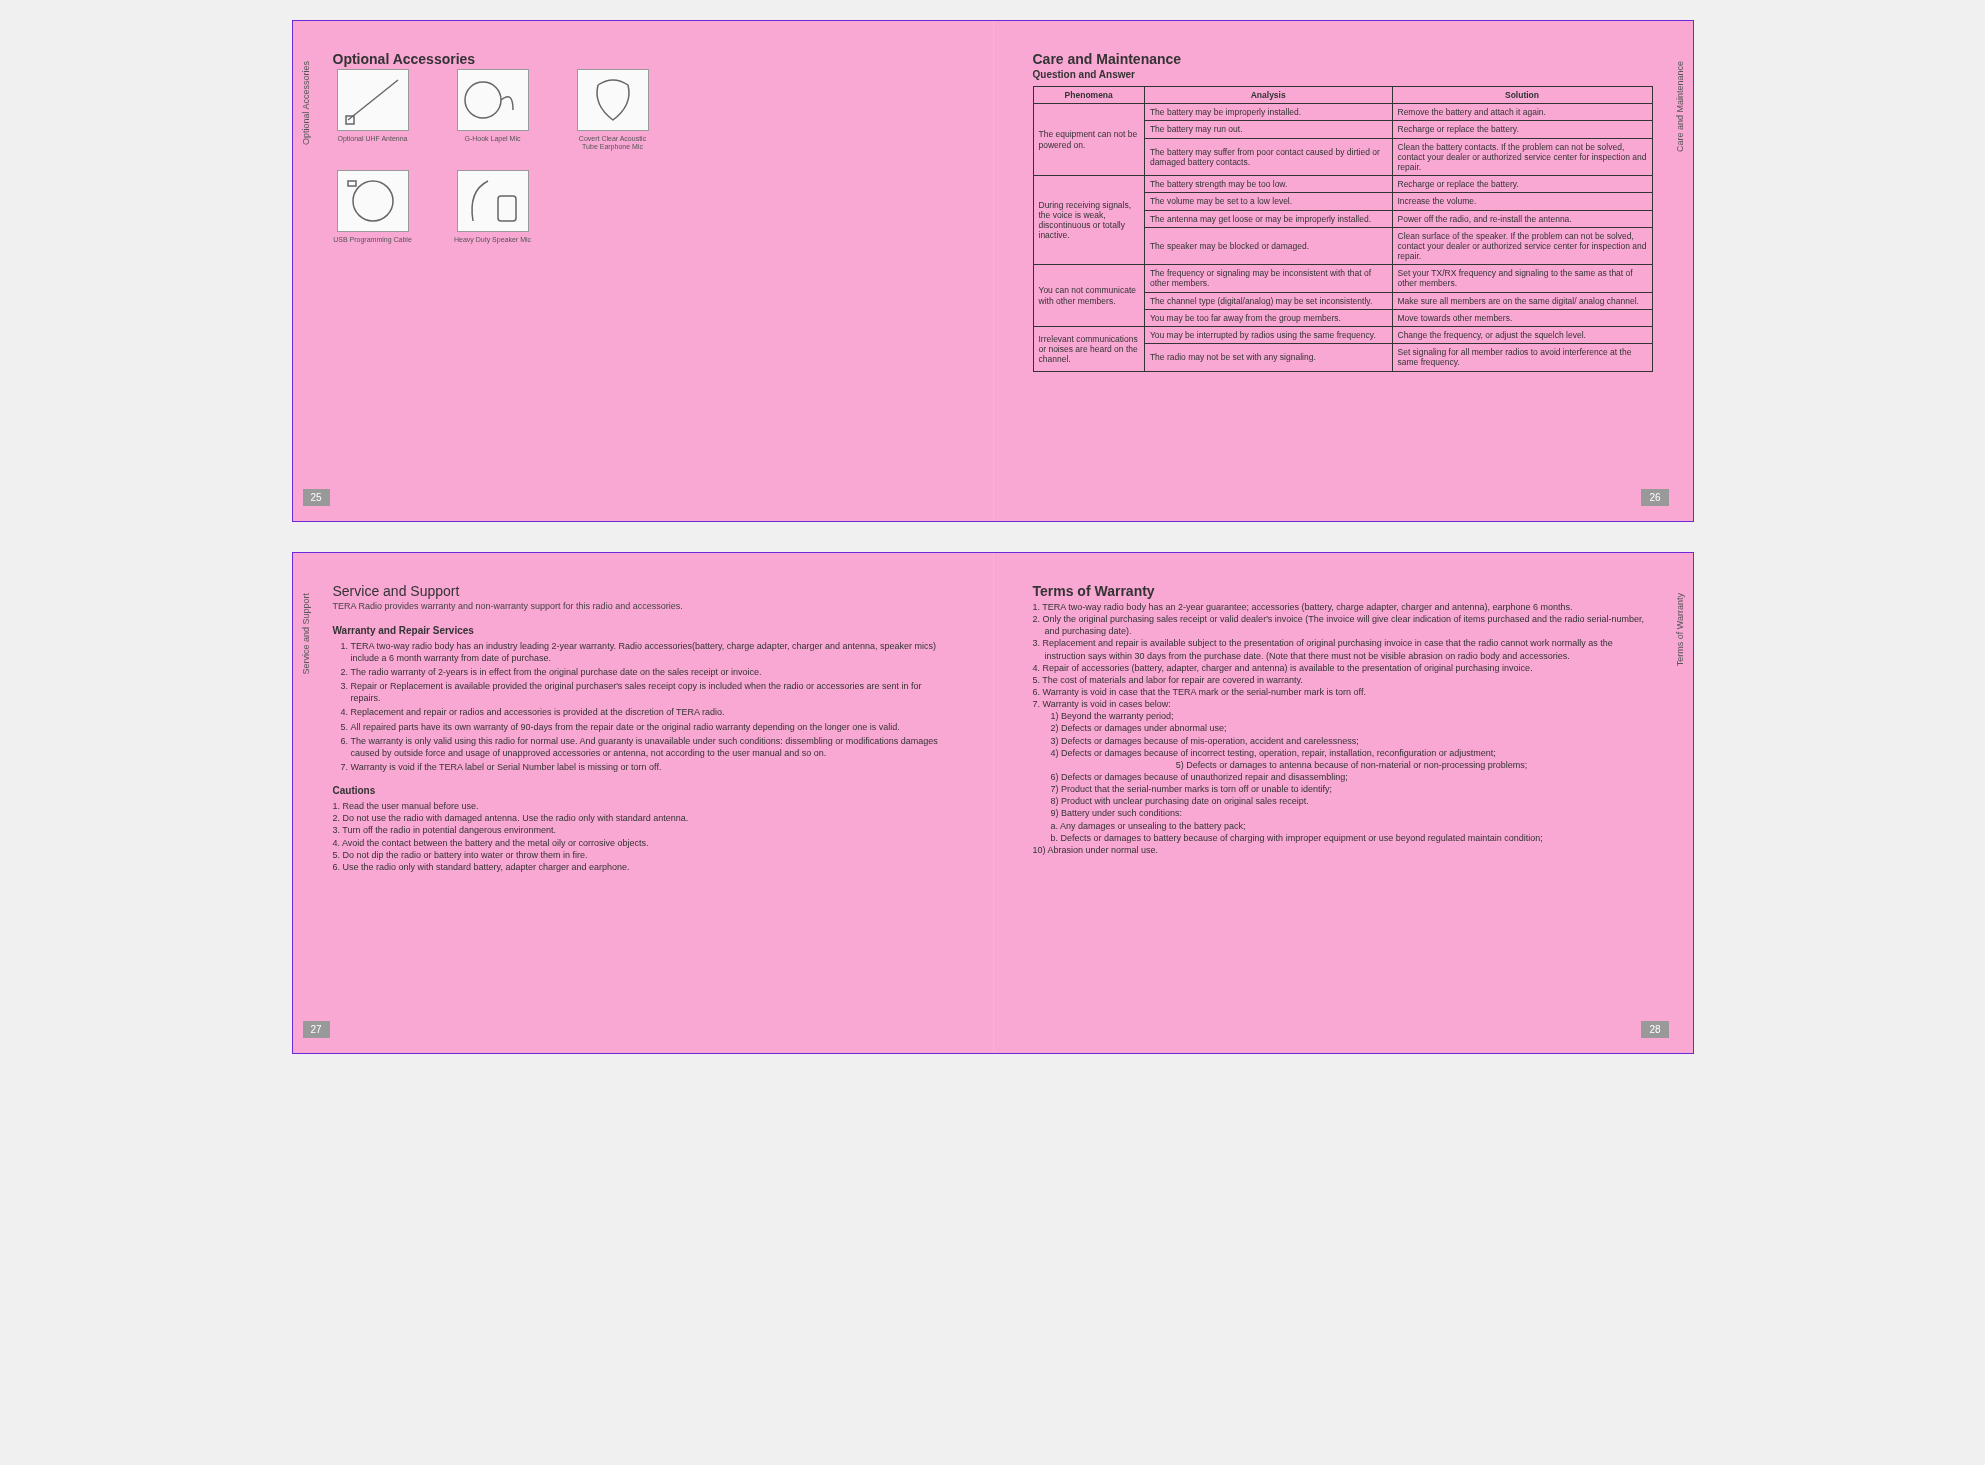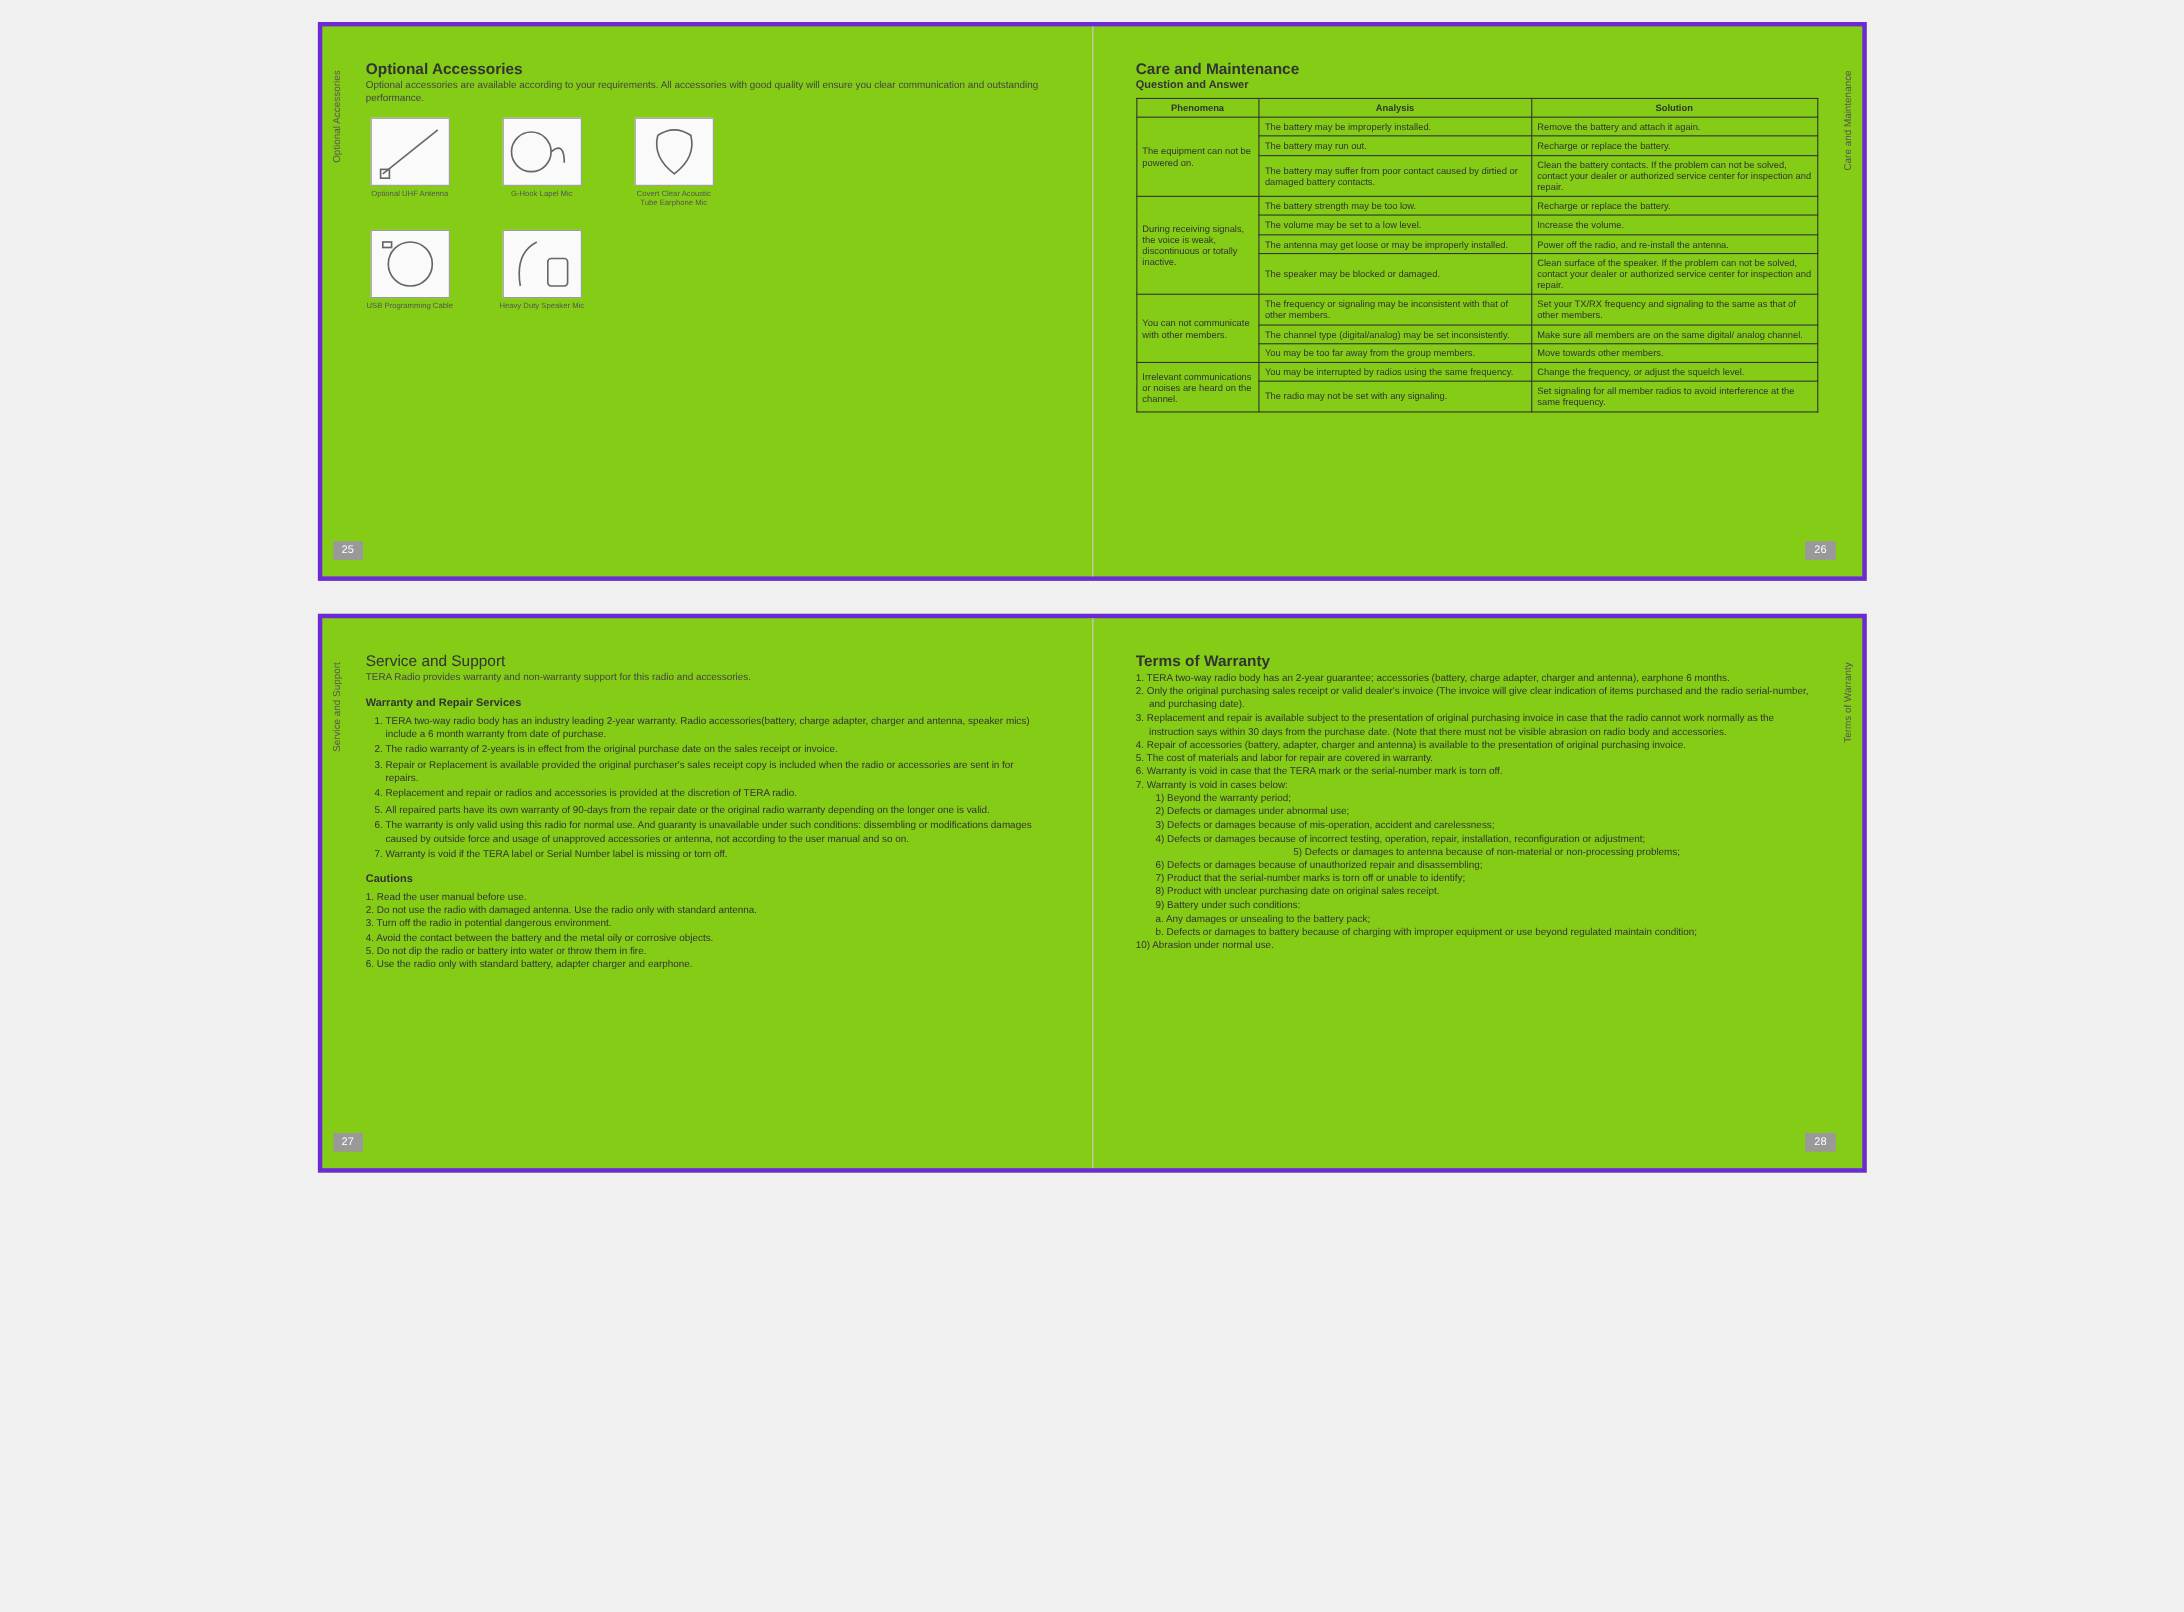--- a/index.html
+++ b/index.html
@@ -1,16 +1,16 @@
 <!DOCTYPE html>
 <html><head>
 <meta charset="utf-8">
 <style>
 body{margin:0;padding:20px;background:#f0f0f0;font-family:Arial,Helvetica,sans-serif;font-size:10px;color:#333}
-.spread{background:#84cc16;border:4px solid #6d28d9;margin:0 auto 30px;width:1400px;height:500px;position:relative;display:flex}
+.spread{background:#f9a8d4;border:1px solid #6d28d9;margin:0 auto 30px;width:1400px;height:500px;position:relative;display:flex}
 .spread::after{content:"";position:absolute;left:50%;top:0;bottom:0;width:1px;background:#ccc}
 .page{width:50%;padding:30px 40px;position:relative;box-sizing:border-box}
 .sidetab{position:absolute;writing-mode:vertical-rl;transform:rotate(180deg);font-size:9px;color:#555}
 .sidetab.left{left:8px;top:40px}
 .sidetab.right{right:8px;top:40px}
 .pagenum{position:absolute;bottom:15px;background:#999;color:#fff;padding:3px 8px;font-size:10px}
 .pagenum.left{left:10px}
 .pagenum.right{right:24px}
 h2{font-size:14px;font-weight:bold;margin:0 0 2px}
 h3{font-size:10px;font-weight:bold;margin:0 0 6px}
@@ -30,21 +30,20 @@
 .svg-fill{stroke:#666;stroke-width:1.5;fill:none}
 </style>
 </head>
 <body>
 
 <div class="spread">
 
   <div class="page">
     <div class="sidetab left">Optional Accessories</div>
     <h2>Optional Accessories</h2>
-    <div class="intro">Optional accessories are available according to your requirements. All accessories with good quality will ensure you clear communication and outstanding performance.</div>
     <div class="acc-grid">
       <div class="acc-item">
         <div class="acc-box"><svg width="70" height="60">
               <line class="svg-fill" x1="10" y1="50" x2="60" y2="10"></line>
               <rect class="svg-fill" x="8" y="46" width="8" height="8"></rect>
             </svg></div>
         <div class="acc-label">Optional UHF Antenna</div>
       </div>
       <div class="acc-item">
         <div class="acc-box"><svg width="70" height="60">

